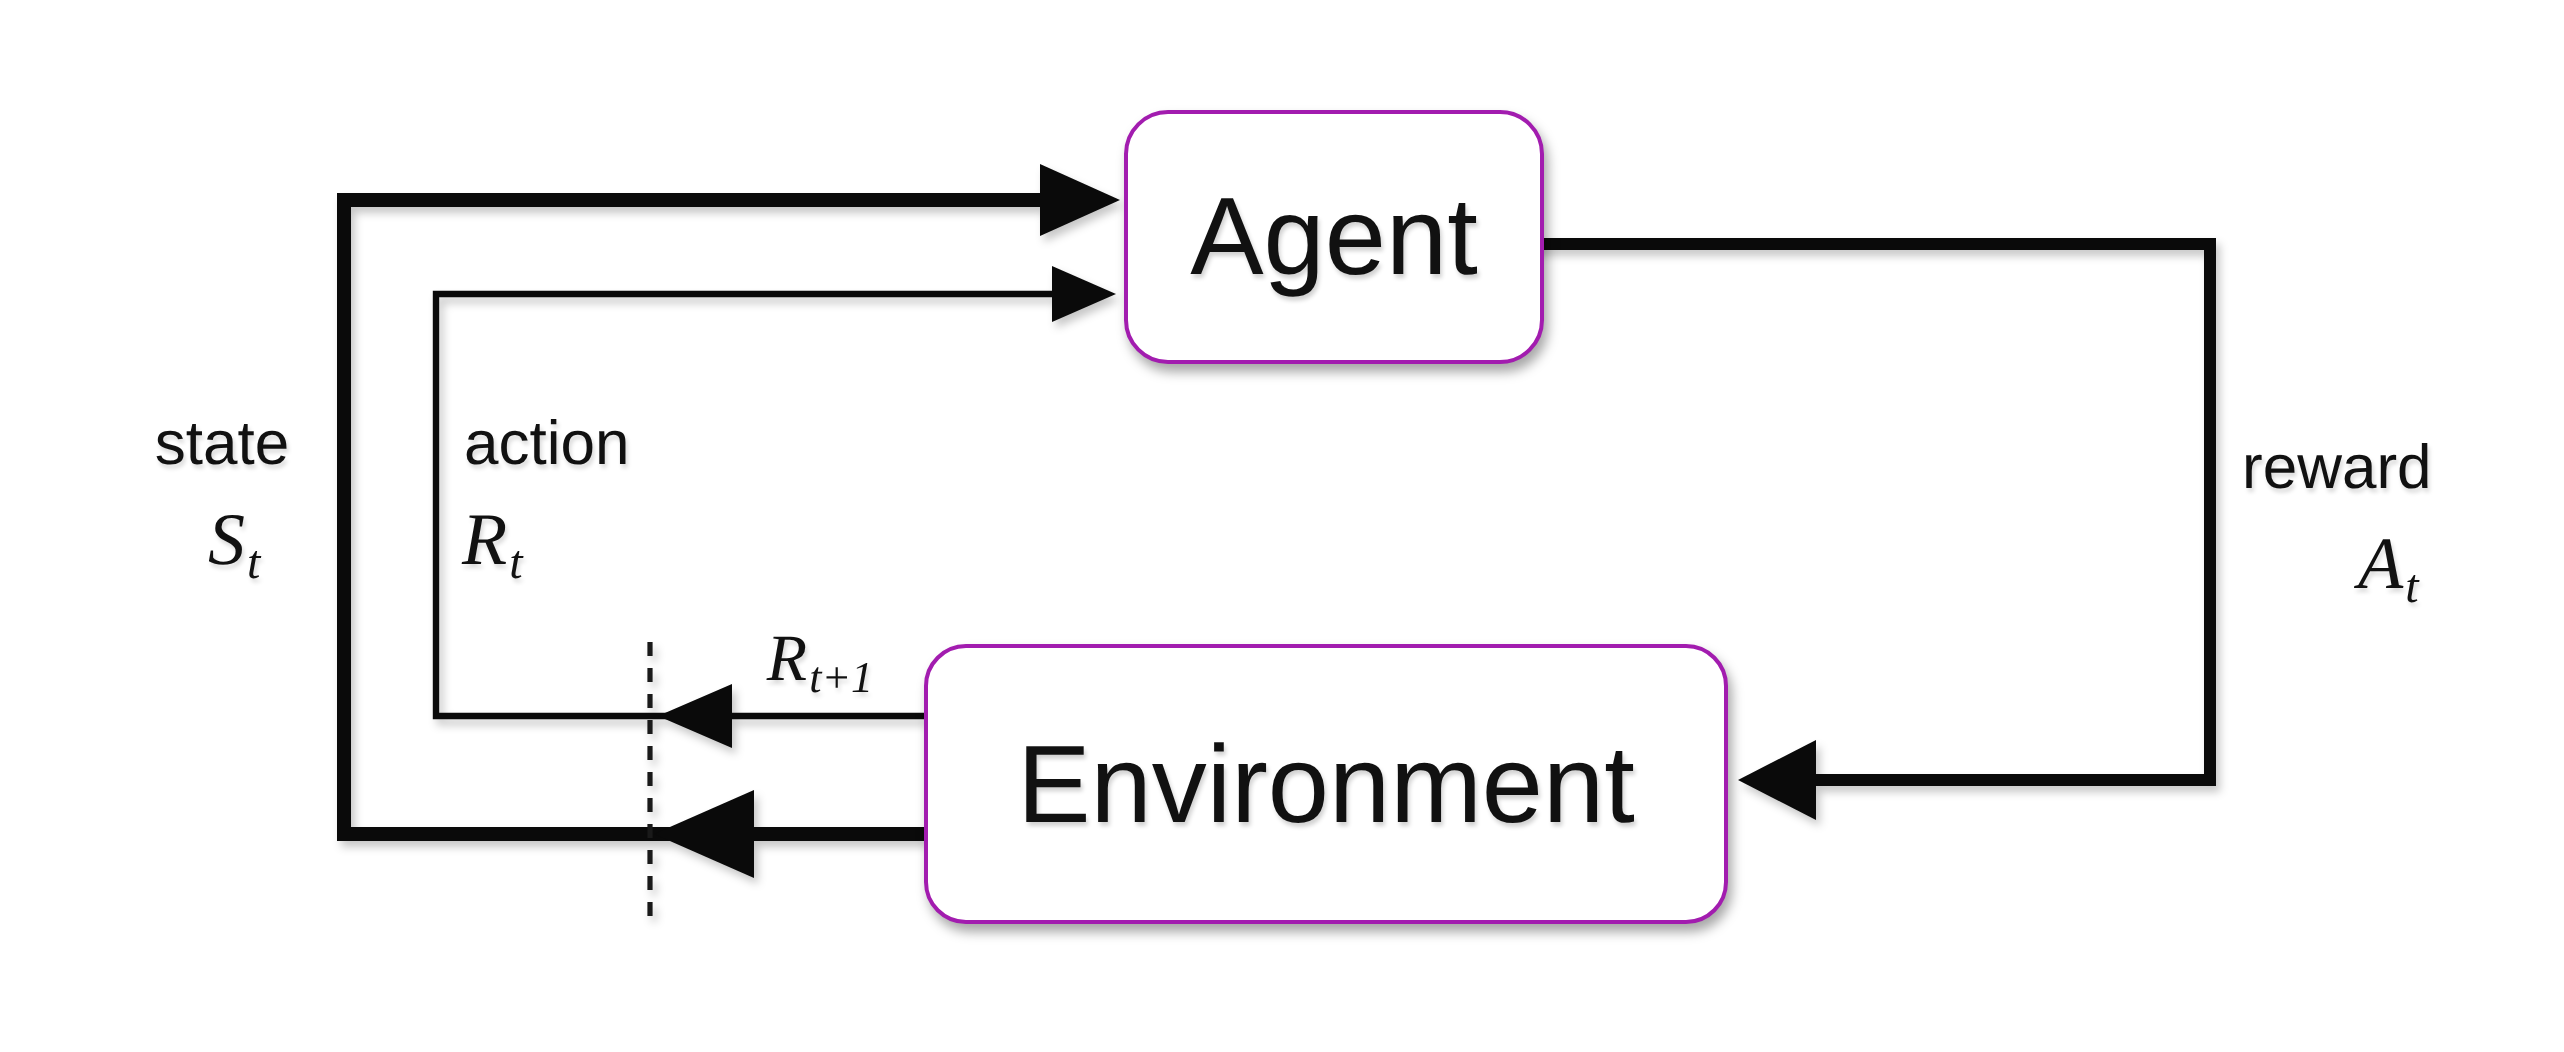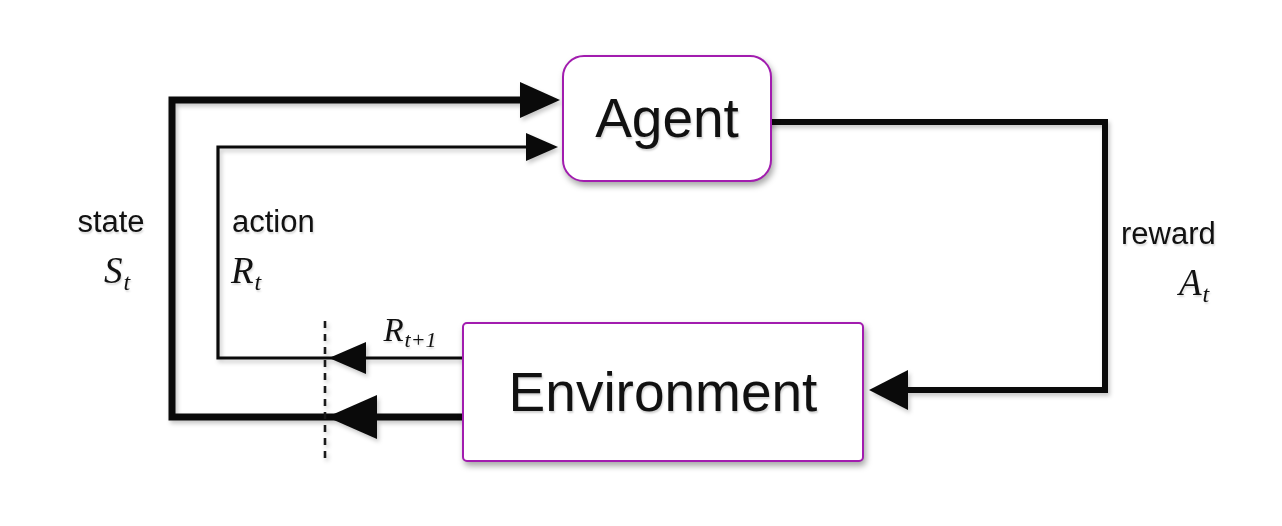--- a/index.html
+++ b/index.html
@@ -17,21 +17,21 @@
   }
   .box{
     position:absolute;
     background:#ffffff;
     border:2px solid #a21caf;
     border-radius:22px;
     box-shadow:2px 4px 6px rgba(0,0,0,0.35);
     display:flex;align-items:center;justify-content:center;
   }
   #agent-box{left:562px;top:55px;width:206px;height:123px;}
-  #environment-box{left:462px;top:322px;width:398px;height:136px;border-radius:5px;}
+  #environment-box{left:462px;top:322px;width:398px;height:136px;border-radius:21px;}
   .box-label{
     font-size:55px;
     line-height:1;
     color:#111;
     letter-spacing:0px;
     text-shadow:1px 2px 2px rgba(0,0,0,0.18);
   }
   .word{
     position:absolute;
     font-size:31px;

